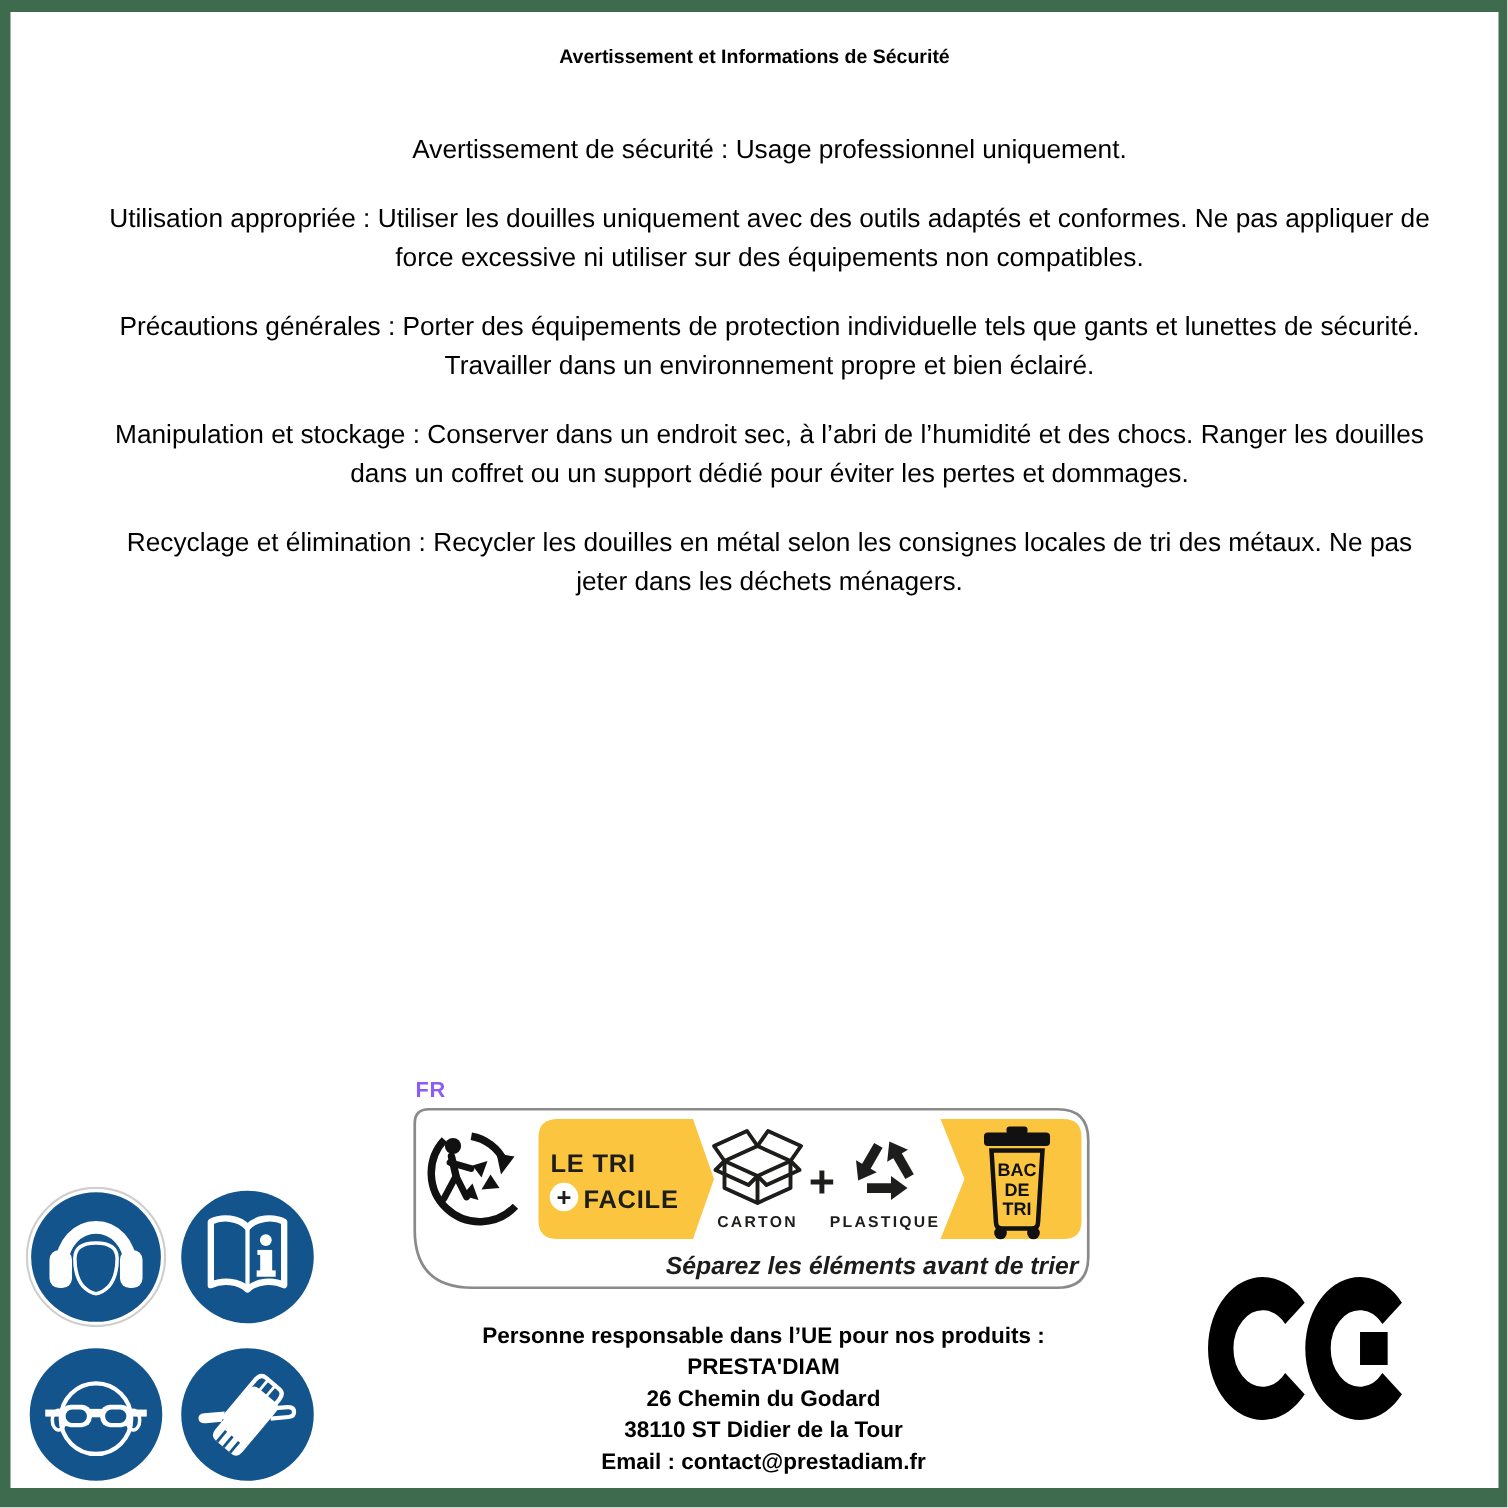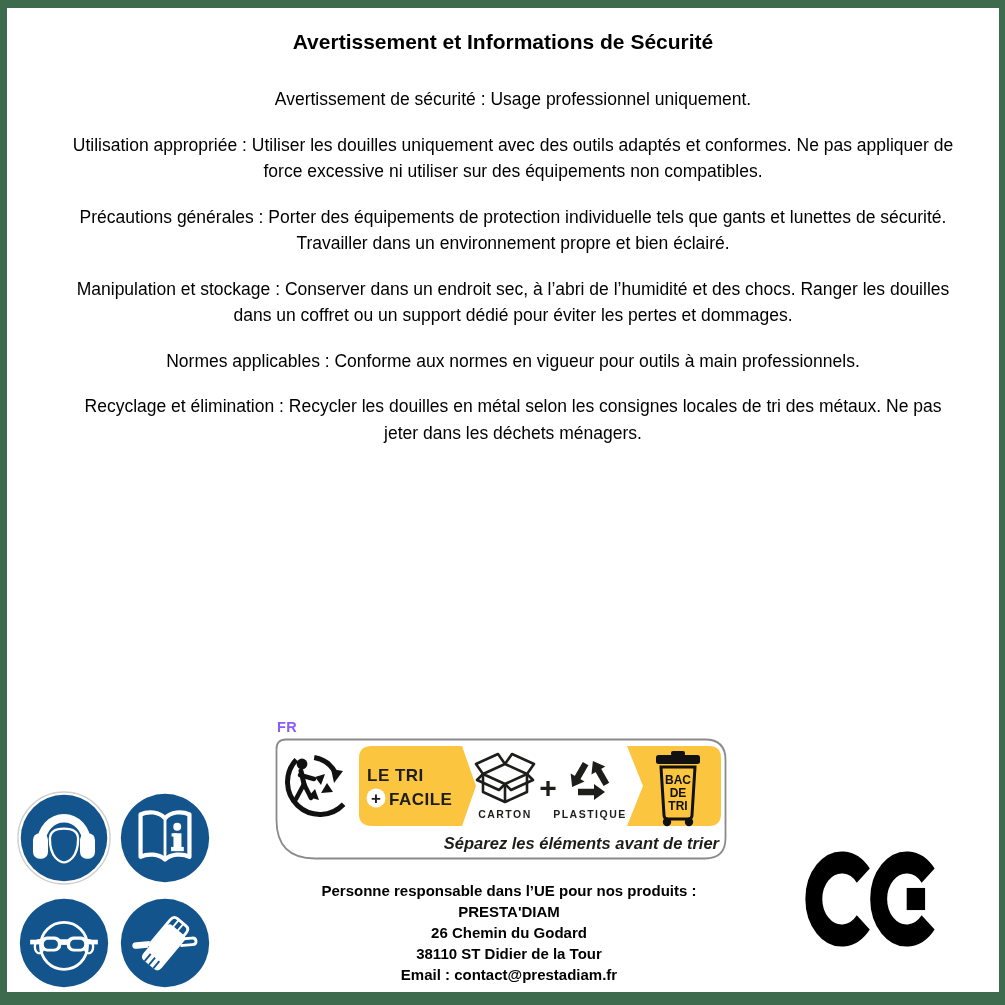--- a/index.html
+++ b/index.html
@@ -17,21 +17,21 @@
     border-style:solid;
     border-color:var(--green);
     border-width:8px 6px 13px 7px;
     font-family:"Liberation Sans", sans-serif;
     color:#000;
     overflow:hidden;
   }
   .title{
     position:absolute;top:22px;left:0;right:0;
     margin:0;text-align:center;
-    font-size:21px;font-weight:bold;
+    font-size:13px;font-weight:bold;
   }
   .body-text{
     position:absolute;top:78px;left:64px;width:884px;
     font-size:17.5px;line-height:26.5px;text-align:center;
   }
   .body-text p{margin:0 0 19px 0;}
   .body-text p.gap-large{}
   
   .picto-grid{
     position:absolute;left:10px;top:783px;
@@ -62,21 +62,20 @@
 
 <div class="page">
 
   <h1 class="title">Avertissement et Informations de Sécurité</h1>
 
   <div class="body-text">
     <p>Avertissement de sécurité : Usage professionnel uniquement.</p>
     <p>Utilisation appropriée : Utiliser les douilles uniquement avec des outils adaptés et conformes. Ne pas appliquer de force excessive ni utiliser sur des équipements non compatibles.</p>
     <p>Précautions générales : Porter des équipements de protection individuelle tels que gants et lunettes de sécurité. Travailler dans un environnement propre et bien éclairé.</p>
     <p>Manipulation et stockage : Conserver dans un endroit sec, à l’abri de l’humidité et des chocs. Ranger les douilles dans un coffret ou un support dédié pour éviter les pertes et dommages.</p>
-    <p>Normes applicables : Conforme aux normes en vigueur pour outils à main professionnels.</p>
     <p class="gap-large">Recyclage et élimination : Recycler les douilles en métal selon les consignes locales de tri des métaux. Ne pas jeter dans les déchets ménagers.</p>
   </div>
 
   <div class="picto-grid">
 
     <svg class="picto" viewBox="0 0 100 100">
       <circle cx="50" cy="50" r="49" fill="#fff" stroke="#cfcfcf" stroke-width="1.5"></circle>
       <circle class="bg-blue" cx="50" cy="50" r="46"></circle>
       <path d="M26,55 A24,26 0 1 1 74,55" fill="none" stroke="#fff" stroke-width="9"></path>
       <path d="M35,51 Q35,40 50,40 Q65,40 65,51 Q65,64 59,71 Q54,76 50,76 Q46,76 41,71 Q35,64 35,51 Z" fill="none" stroke="#fff" stroke-width="2.5"></path>

